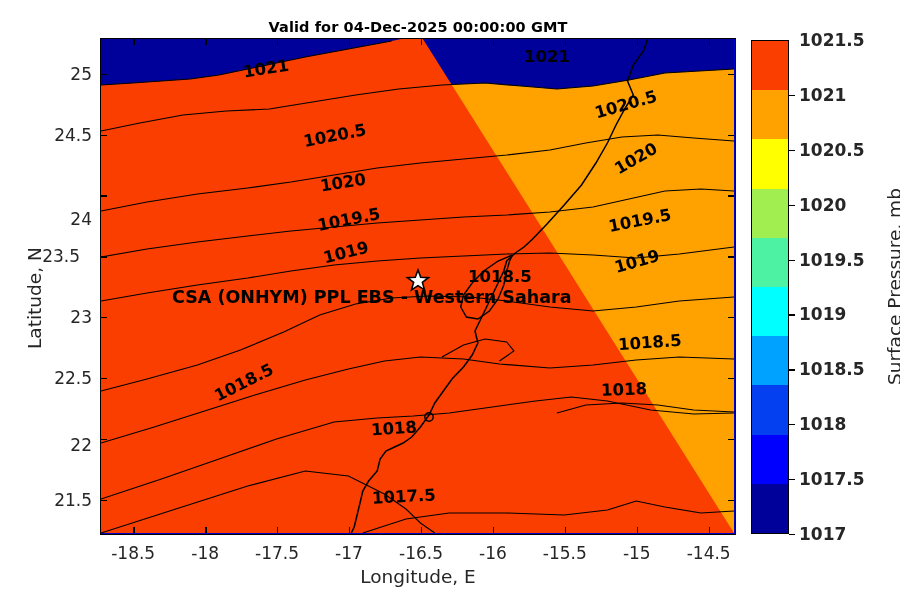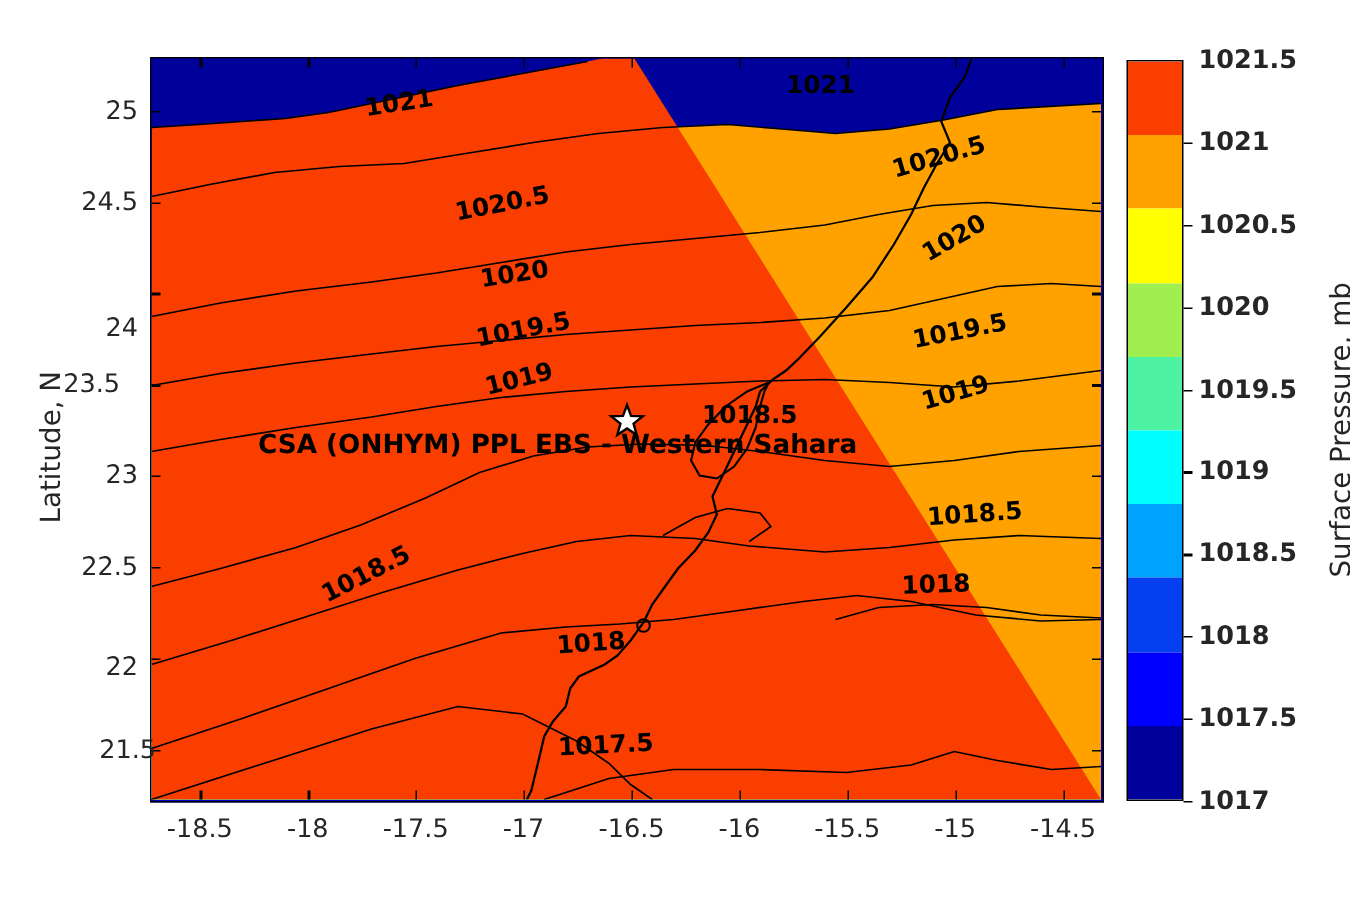--- a/index.html
+++ b/index.html
@@ -51,20 +51,21 @@
   .cblab{position:absolute;left:799px;font-size:17px;color:#262626;
          white-space:nowrap;transform:translateY(-50%);font-weight:bold;}
   .cbname{position:absolute;font-size:18.5px;color:#262626;white-space:nowrap;
           transform-origin:0 0;transform:rotate(-90deg);}
 </style>
 </head>
 <body>
 
 <div id="stage">
 
+  <div class="title">Valid for 04-Dec-2025 00:00:00 GMT</div>
 
   <div class="plot">
     <svg id="mapsvg" width="633" height="494" viewBox="0 0 633 494">
         <rect x="0" y="0" width="633" height="494" fill="#00009b"></rect>
         <path d="M 0.0 494.0 L 74.8 470.0 L 146.7 447.0 L 204.3 432.0 L 247.4 437.0 L 283.4 455.0 L 305.0 470.0 L 319.4 484.0 L 333.8 494.0 L 633 494 L 0 494 Z" fill="#0000ff" stroke="none"></path>
         <path d="M 261.8 494.0 L 305.0 480.0 L 348.1 474.0 L 405.7 474.0 L 463.2 476.0 L 506.4 471.0 L 535.2 462.0 L 563.9 468.0 L 599.9 474.0 L 633.0 472.0 L 633 494 L 0 494 Z" fill="#0000ff" stroke="none"></path>
         <path d="M 0.0 460.0 L 60.4 440.0 L 118.0 420.0 L 175.5 400.0 L 233.1 383.0 L 276.2 379.0 L 312.2 377.0 L 348.1 374.0 L 391.3 368.0 L 434.5 362.0 L 470.4 358.0 L 506.4 362.0 L 549.6 371.0 L 592.7 375.0 L 633.0 374.0 L 633 494 L 0 494 Z" fill="#0540f0" stroke="none"></path>
         <path d="M 0.0 404.0 L 53.2 388.0 L 103.6 372.0 L 153.9 356.0 L 204.3 341.0 L 247.4 330.0 L 283.4 322.0 L 319.4 318.0 L 362.5 320.0 L 398.5 325.0 L 448.9 329.0 L 492.0 326.0 L 535.2 321.0 L 578.3 318.0 L 633.0 320.0 L 633 494 L 0 494 Z" fill="#00a2ff" stroke="none"></path>
         <path d="M 0.0 352.0 L 46.0 340.0 L 96.4 326.0 L 139.5 311.0 L 182.7 293.0 L 218.7 276.0 L 254.6 265.0 L 290.6 259.0 L 326.6 257.0 L 369.7 258.0 L 405.7 262.0 L 448.9 268.0 L 492.0 272.0 L 535.2 268.0 L 578.3 262.0 L 633.0 258.0 L 633 494 L 0 494 Z" fill="#00ffff" stroke="none"></path>
         <path d="M 0.0 262.0 L 46.0 254.0 L 96.4 246.0 L 146.7 239.0 L 189.9 232.0 L 233.1 226.0 L 276.2 222.0 L 319.4 219.0 L 362.5 217.0 L 405.7 215.0 L 448.9 214.0 L 492.0 216.0 L 535.2 219.0 L 578.3 215.0 L 633.0 208.0 L 633 494 L 0 494 Z" fill="#4df3a2" stroke="none"></path>
@@ -134,21 +135,21 @@
       <div class="tick y" style="left:728px;top:317.0px;"></div>
       <div class="ylab" style="left:52px;top:317.0px;width:40px;">23</div>
       <div class="tick y" style="left:101px;top:377.9px;"></div>
       <div class="tick y" style="left:728px;top:377.9px;"></div>
       <div class="ylab" style="left:52px;top:377.9px;width:40px;">22.5</div>
       <div class="tick y" style="left:101px;top:438.7px;"></div>
       <div class="tick y" style="left:728px;top:438.7px;"></div>
       <div class="ylab" style="left:52px;top:445px;width:40px;text-align:right;">22</div>
       <div class="tick y" style="left:101px;top:499.5px;"></div>
       <div class="tick y" style="left:728px;top:499.5px;"></div>
-      <div class="ylab" style="left:52px;top:499.5px;width:40px;margin-left:12px;">21.5</div>
+      <div class="ylab" style="left:52px;top:499.5px;width:40px;">21.5</div>
     </div>
   <div id="clabels">
       <div class="clab" style="left:243px;top:59px;transform:rotate(-9deg);">1021</div>
       <div class="clab" style="left:524px;top:47px;transform:rotate(0deg);">1021</div>
       <div class="clab" style="left:303px;top:126px;transform:rotate(-11deg);">1020.5</div>
       <div class="clab" style="left:594px;top:95px;transform:rotate(-16deg);">1020.5</div>
       <div class="clab" style="left:320px;top:173px;transform:rotate(-9deg);">1020</div>
       <div class="clab" style="left:613px;top:149px;transform:rotate(-30deg);">1020</div>
       <div class="clab" style="left:317px;top:210px;transform:rotate(-11deg);">1019.5</div>
       <div class="clab" style="left:608px;top:211px;transform:rotate(-11deg);">1019.5</div>
@@ -160,20 +161,21 @@
       <div class="clab" style="left:601px;top:380px;transform:rotate(-2deg);">1018</div>
       <div class="clab" style="left:371px;top:419px;transform:rotate(-4deg);">1018</div>
       <div class="clab" style="left:372px;top:487px;transform:rotate(-3deg);">1017.5</div>
     </div>
 
   <svg id="starsvg" style="position: absolute; left: 403.1px; top: 265.516px;" width="30" height="30">
       <polygon points="15.00,4.00 17.70,11.28 25.46,11.60 19.37,16.42 21.47,23.90 15.00,19.60 8.53,23.90 10.63,16.42 4.54,11.60 12.30,11.28" fill="#ffffff" stroke="#000" stroke-width="1.6"></polygon>
     </svg>
   <div class="site-text" id="sitetext" style="left: 172px; top: 286.516px;">CSA (ONHYM) PPL EBS - Western Sahara</div>
 
+  <div class="xname">Longitude, E</div>
   <div class="yname" id="yname" style="left: 24px; top: 348.5px;">Latitude, N</div>
 
   <div class="cbar" id="cbar">
       <div class="cband" style="background:#f93e00;height:10.000%;"></div>
       <div class="cband" style="background:#ffa200;height:10.000%;"></div>
       <div class="cband" style="background:#ffff00;height:10.000%;"></div>
       <div class="cband" style="background:#a0ee4f;height:10.000%;"></div>
       <div class="cband" style="background:#4df3a2;height:10.000%;"></div>
       <div class="cband" style="background:#00ffff;height:10.000%;"></div>
       <div class="cband" style="background:#00a2ff;height:10.000%;"></div>

